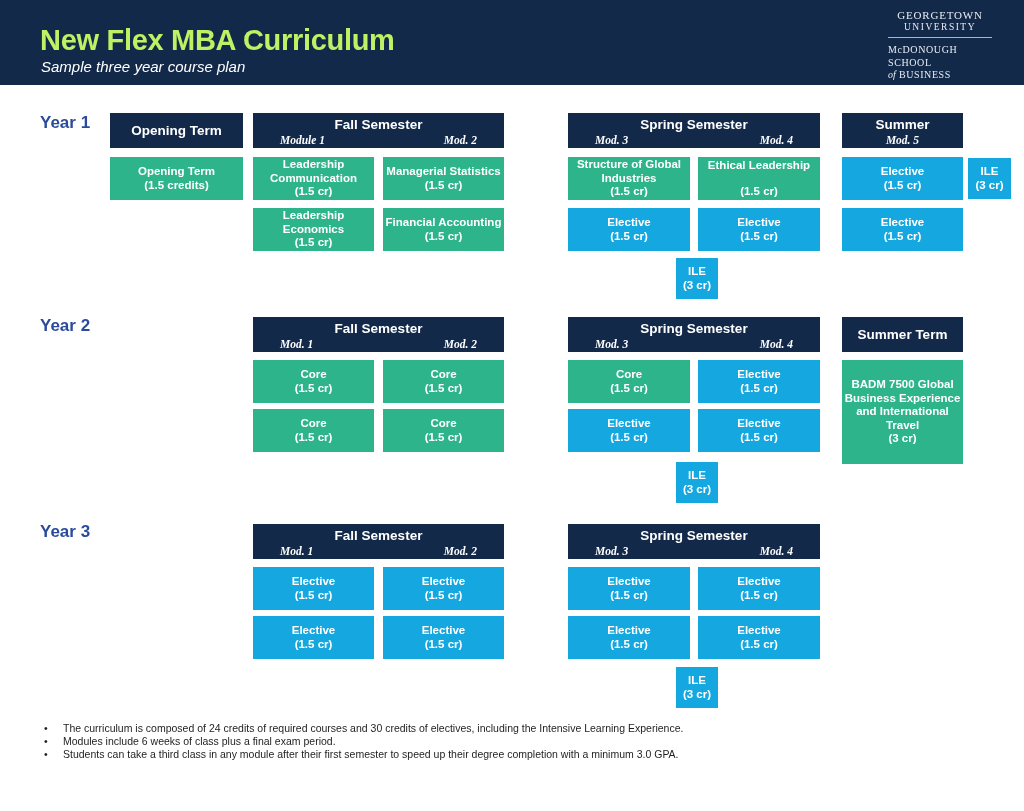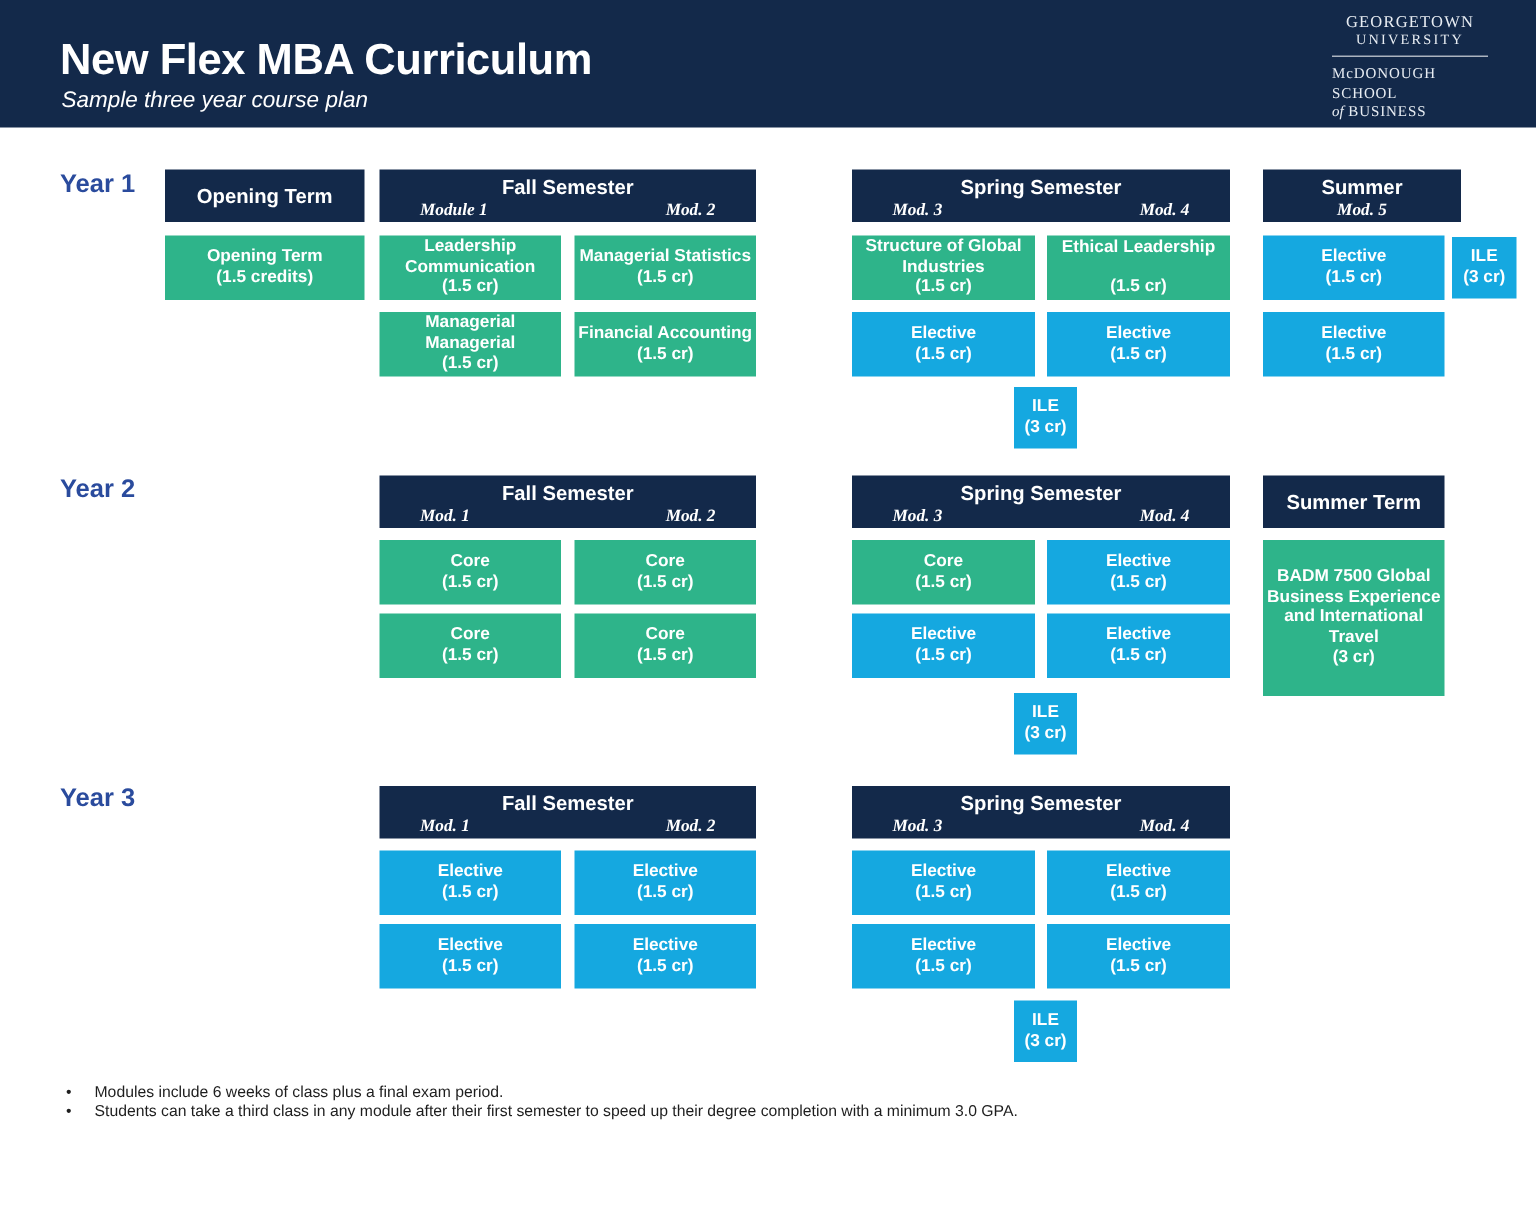--- a/index.html
+++ b/index.html
@@ -2,21 +2,21 @@
 <html style="--navy: #13294a; --green: #2eb48a; --blue: #15a8e0; --yearlabel: #2a4b9d;"><head>
 <meta charset="utf-8">
 <style>
   html,body{margin:0;padding:0;background:#fff;}
   .canvas{
     position:relative;width:1024px;height:811px;background:#ffffff;
     font-family:"Liberation Sans",sans-serif;overflow:hidden;
   }
   
   .banner{position:absolute;left:0;top:0;width:1024px;height:85px;background:var(--navy,#13294a);}
-  .banner-title{position:absolute;left:40px;top:24px;color:#ffffff;font-size:29px;font-weight:bold;letter-spacing:-0.3px;}
+  .banner-title{position:absolute;left:40px;top:24px;color:#bef264;font-size:29px;font-weight:bold;letter-spacing:-0.3px;}
   .banner-subtitle{position:absolute;left:41px;top:58px;color:#fff;font-size:15px;font-style:italic;font-weight:300;}
   .logo{position:absolute;right:32px;top:9px;width:104px;color:#e8edf3;font-family:"Liberation Serif",serif;}
   .logo .uni1{font-size:11px;letter-spacing:0.8px;text-align:center;}
   .logo .uni2{font-size:9.5px;letter-spacing:1.5px;text-align:center;margin-top:1px;}
   .logo-rule{height:1px;background:rgba(255,255,255,0.65);margin:5px 0 6px 0;}
   .logo .school-line{font-size:10px;letter-spacing:0.6px;text-align:left;line-height:12.5px;}
   .logo .of{font-style:italic;text-transform:lowercase;letter-spacing:0;}
   
   .year-label{position:absolute;left:40px;color:var(--yearlabel,#2a4b9d);font-size:17px;font-weight:bold;}
   
@@ -71,21 +71,21 @@
   </div>
 
   <div class="sem-header" style="left:568px;top:113px;width:252px;">
     <div class="sem-title">Spring Semester</div>
     <div class="mods">
       <span>Mod. 3</span>
       <span>Mod. 4</span>
     </div>
   </div>
 
-  <div class="sem-header" style="left:842px;top:113px;width:132px;">
+  <div class="sem-header" style="left:842px;top:113px;width:121px;">
     <div class="sem-title">Summer</div>
     <div class="mods single">
       <span>Mod. 5</span>
     </div>
   </div>
 
   <div class="course green" style="left:110px;top:157px;width:133px;height:43px;">
     <span>Opening Term</span>
     <span>(1.5 credits)</span>
   </div>
@@ -108,21 +108,21 @@
   <div class="course blue" style="left:842px;top:157px;width:121px;height:43px;">
     <span>Elective</span>
     <span>(1.5 cr)</span>
   </div>
   <div class="course blue" style="left:968px;top:158px;width:43px;height:41px;padding:0;">
     <span>ILE</span>
     <span>(3 cr)</span>
   </div>
 
   <div class="course green" style="left:253px;top:208px;width:121px;height:43px;">
-    <span>Managerial Managerial</span>
+    <span>Leadership Economics</span>
     <span>(1.5 cr)</span>
   </div>
   <div class="course green" style="left:383px;top:208px;width:121px;height:43px;">
     <span>Financial Accounting</span>
     <span>(1.5 cr)</span>
   </div>
   <div class="course blue" style="left:568px;top:208px;width:122px;height:43px;">
     <span>Elective</span>
     <span>(1.5 cr)</span>
   </div>
@@ -256,17 +256,18 @@
     <span>Elective</span>
     <span>(1.5 cr)</span>
   </div>
 
   <div class="course blue" style="left:676px;top:667px;width:42px;height:41px;padding:0;">
     <span>ILE</span>
     <span>(3 cr)</span>
   </div>
 
   <ul class="notes">
+    <li>The curriculum is composed of 24 credits of required courses and 30 credits of electives, including the Intensive Learning Experience.</li>
     <li>Modules include 6 weeks of class plus a final exam period.</li>
     <li>Students can take a third class in any module after their first semester to speed up their degree completion with a minimum 3.0 GPA.</li>
   </ul>
 
 </div>
 
 </body></html>

